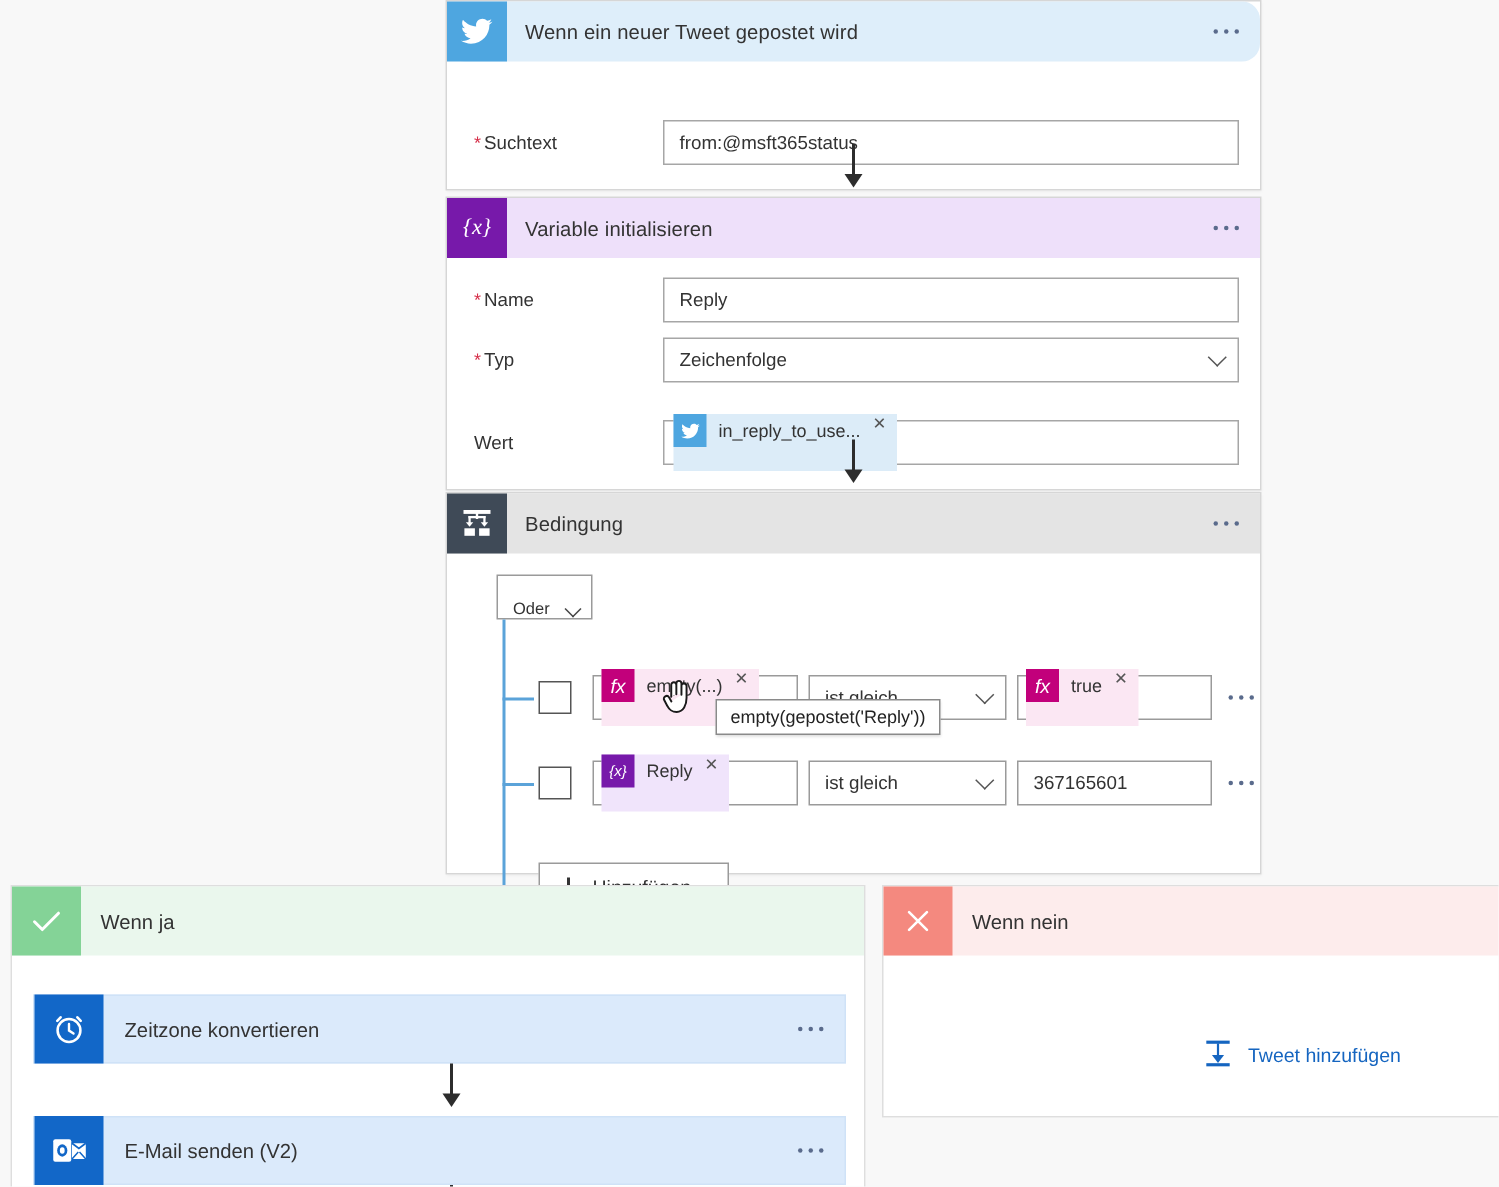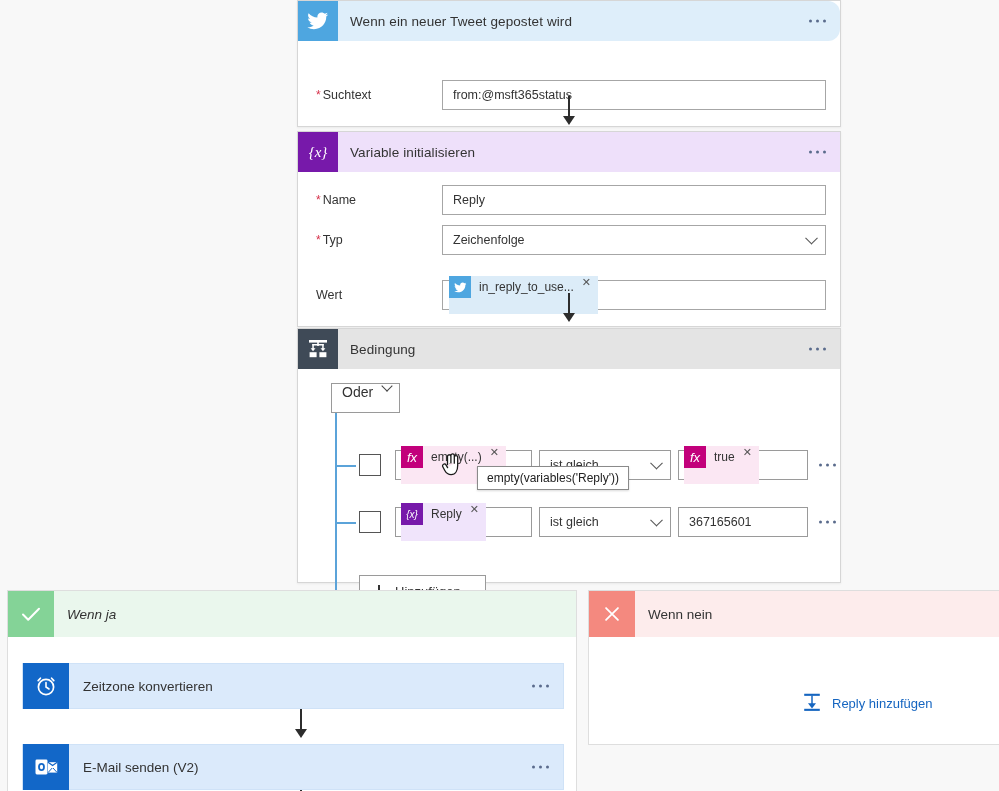--- a/index.html
+++ b/index.html
@@ -126,24 +126,24 @@
     position: absolute;
     width: 0; height: 0;
     border-left: 6px solid transparent;
     border-right: 6px solid transparent;
     border-top: 9px solid #2d2d2d;
   }
 
   
   .cond-area { padding: 16px 14px 18px 26px; position: relative; }
   .ddbtn {
-    display: inline-flex; align-items: flex-start; justify-content: space-between;
+    display: inline-flex; align-items: flex-end; justify-content: space-between;
     height: 30px; min-width: 64px;
     border: 1px solid #9a9a9a; background: #fff;
-    font-size: 14px; color: #333;
+    font-size: 11px; color: #333;
     padding: 0 8px 0 10px; cursor: pointer;
   }
   .ddbtn .chev2 {
     width: 8px; height: 8px; margin-left: 10px;
     border-right: 1.3px solid #444; border-bottom: 1.3px solid #444;
     transform: translateY(-2px) rotate(45deg);
   }
   .tree-v {
     position: absolute;
     width: 1.5px; background: #5ba3d9;
@@ -211,21 +211,21 @@
   }
   .branch-head {
     display: flex; align-items: center;
     height: 46px;
   }
   .branch-ico {
     width: 46px; height: 46px; flex: 0 0 46px;
     display: flex; align-items: center; justify-content: center;
   }
   .branch-title { font-size: 13.5px; color: #333; padding-left: 13px; }
-  .branch.yes .branch-head { background: #eaf7ed; font-style: italic; }
+  .branch.yes .branch-head { background: #eaf7ed; }
   .branch.yes .branch-ico  { background: #84d397; }
   .branch.no  .branch-head { background: #fdecec; }
   .branch.no  .branch-ico  { background: #f4897f; }
 
   
   .act {
     position: absolute;
     display: flex; align-items: center;
     height: 46px;
     background: #dbeafb;
@@ -424,21 +424,21 @@
 
       <div class="addbtn" style="left:61px; top:206px;">
         <span class="plus"></span>
         <span>Hinzufügen</span>
         <span class="chev2" style="margin-left:12px;"></span>
       </div>
 
     </div>
   </div>
 
-  <div class="tooltip" style="left:477px; top:466px;">empty(variables('Reply'))</div>
+  <div class="tooltip" style="left:477px; top:466px;">empty(gepostet('Reply'))</div>
 
   <div class="cursor" style="left:441px; top:452px;">
     <svg width="22" height="26" viewBox="0 0 22 26" aria-hidden="true">
       <path d="M6.5 12.5V4.6c0-1 .8-1.8 1.7-1.8s1.7.8 1.7 1.8v6.1M9.9 10.9V3.6c0-1 .8-1.7 1.7-1.7s1.7.7 1.7 1.7v7.3M13.3 11.2V5.3c0-1 .8-1.7 1.7-1.7s1.7.7 1.7 1.7v7.9c0 4.8-2 9.4-6.6 9.4-3.7 0-5-1.7-6.3-4.1l-2-3.8c-.5-.9-.2-2 .7-2.5.9-.5 2-.2 2.5.7l1.6 2.7" fill="#ffffff" stroke="#1a1a1a" stroke-width="1.3" stroke-linecap="round" stroke-linejoin="round"></path>
     </svg>
   </div>
 
   <div class="branch yes" style="left:7px; top:590px; width:570px; height:205px;">
     <div class="branch-head">
       <div class="branch-ico">
@@ -502,17 +502,17 @@
 
     <div class="addaction" style="left:212px; top:100px;">
       <span>
         <svg width="22" height="22" viewBox="0 0 24 24" aria-hidden="true">
           <rect x="3.5" y="3" width="17" height="2.3" fill="#1565c0"></rect>
           <rect x="11.2" y="5" width="1.6" height="9.5" fill="#1565c0"></rect>
           <polygon points="12,19.2 7.6,13.4 16.4,13.4" fill="#1565c0"></polygon>
           <rect x="3.5" y="19.4" width="17" height="2.3" fill="#1565c0"></rect>
         </svg>
       </span>
-      <span class="lbl">Reply hinzufügen</span>
+      <span class="lbl">Tweet hinzufügen</span>
     </div>
   </div>
 
 </div>
 
 </body></html>

